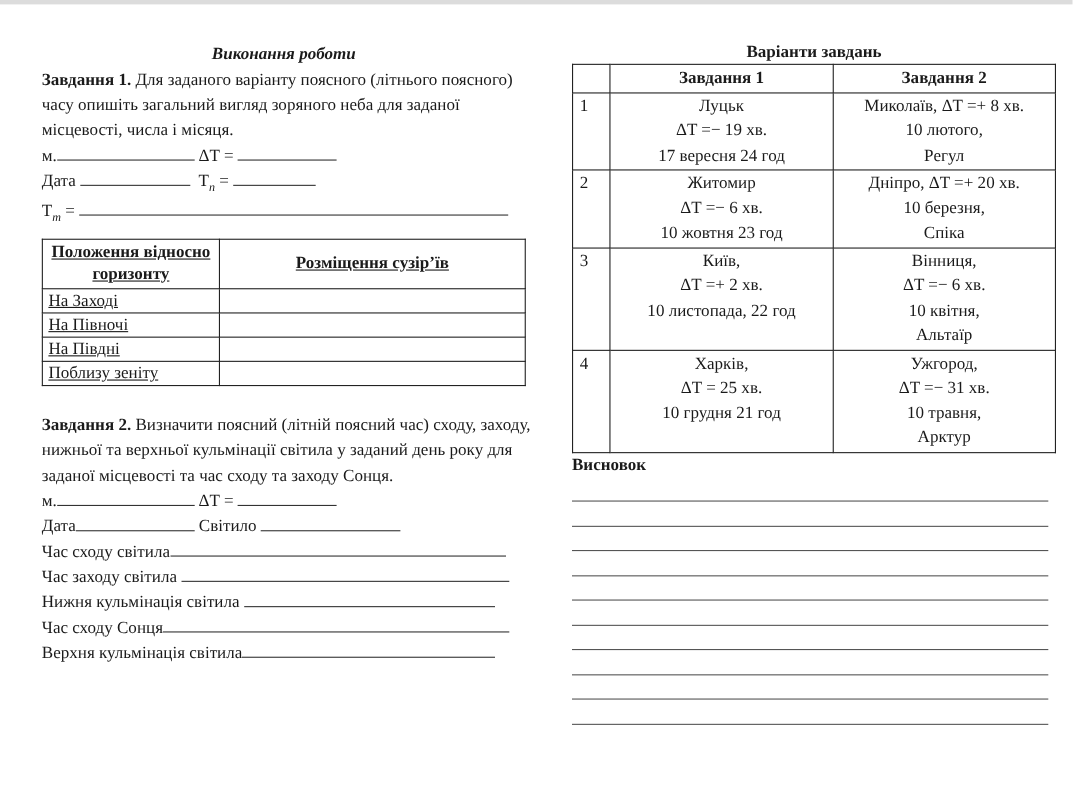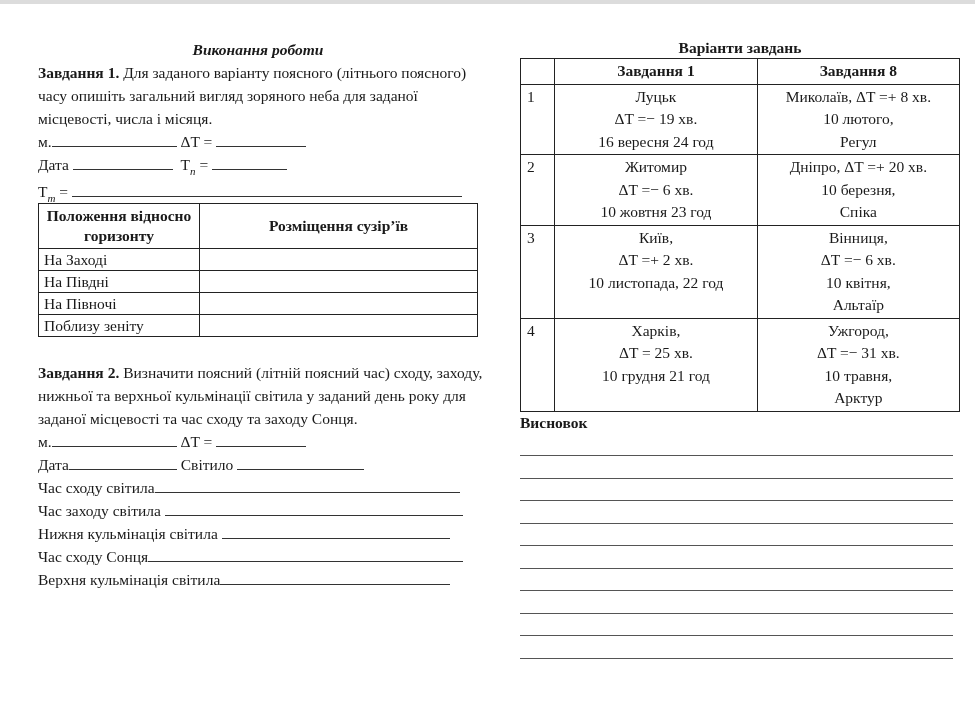--- a/index.html
+++ b/index.html
@@ -13,21 +13,21 @@
   .topbar { position: absolute; left: 0; top: 0; width: 975px; height: 4px; background: #dcdcdc; }
   .page { position: absolute; left: 0; top: 0; width: 975px; height: 720px; }
   .col-left { position: absolute; left: 38px; top: 38px; width: 445px; font-size: 15.5px; line-height: 23px; }
   .col-right { position: absolute; left: 520px; top: 38px; width: 440px; font-size: 15.5px; }
   .title-italic { font-weight: bold; font-style: italic; text-align: center; width: 440px; margin-bottom: 0; }
   .title-bold { font-weight: bold; text-align: center; line-height: 20px; }
   b { font-weight: bold; }
   .fill-line { display: inline-block; border-bottom: 1px solid #333; height: 14px; vertical-align: baseline; }
   .row { height: 23px; white-space: nowrap; }
   .sub { font-style: italic; font-size: 11px; vertical-align: -5px; }
-  table.pos { border-collapse: collapse; width: 440px; font-size: 15.5px; }
+  table.pos { border-collapse: collapse; width: 440px; margin-top: 14px; font-size: 15.5px; text-decoration: underline; }
   table.pos td, table.pos th { border: 1.5px solid #222; padding: 0 5px; height: 21px; line-height: 21px; }
   table.pos th { font-weight: bold; line-height: 20px; height: 44px; text-align: center; }
   table.var { border-collapse: collapse; width: 440px; font-size: 15.5px; }
   table.var td, table.var th { border: 1.5px solid #222; vertical-align: top; line-height: 22.5px; }
   table.var th { font-weight: bold; height: 22px; text-align: center; }
   table.var td.num { width: 26px; padding-left: 6px; text-align: left; }
   table.var td.cell { text-align: center; width: 205px; }
   .conclusion-title { font-weight: bold; margin-top: 2px; height: 20px; }
   .c-line { border-bottom: 1.5px solid #555; width: 433px; height: 21.5px; }
 </style>
@@ -63,25 +63,25 @@
       <tbody>
           <tr>
         <th style="width:150px">Положення відносно горизонту</th>
         <th>Розміщення сузір’їв</th>
       </tr>
       <tr>
             <td>На Заході</td>
             <td></td>
           </tr>
       <tr>
-            <td>На Півдні</td>
+            <td>На Півночі</td>
             <td></td>
           </tr>
       <tr>
-            <td>На Півночі</td>
+            <td>На Півдні</td>
             <td></td>
           </tr>
       <tr>
             <td>Поблизу зеніту</td>
             <td></td>
           </tr>
     </tbody>
       </table>
 
     <div style="margin-top:24px">
@@ -104,28 +104,28 @@
   </div>
 
   <div class="col-right">
     <div class="title-bold">Варіанти завдань</div>
 
     <table class="var">
       <tbody>
           <tr>
         <th style="width:32px"></th>
         <th>Завдання 1</th>
-        <th>Завдання 8</th>
+        <th>Завдання 2</th>
       </tr>
       <tr>
         <td class="num">1</td>
         <td class="cell">
           <div>Луцьк</div>
           <div>ΔT =− 19 хв.</div>
-          <div>16 вересня 24 год</div>
+          <div>17 вересня 24 год</div>
         </td>
         <td class="cell">
           <div>Миколаїв, ΔT =+ 8 хв.</div>
           <div>10 лютого,</div>
           <div>Регул</div>
         </td>
       </tr>
       <tr>
         <td class="num">2</td>
         <td class="cell">

